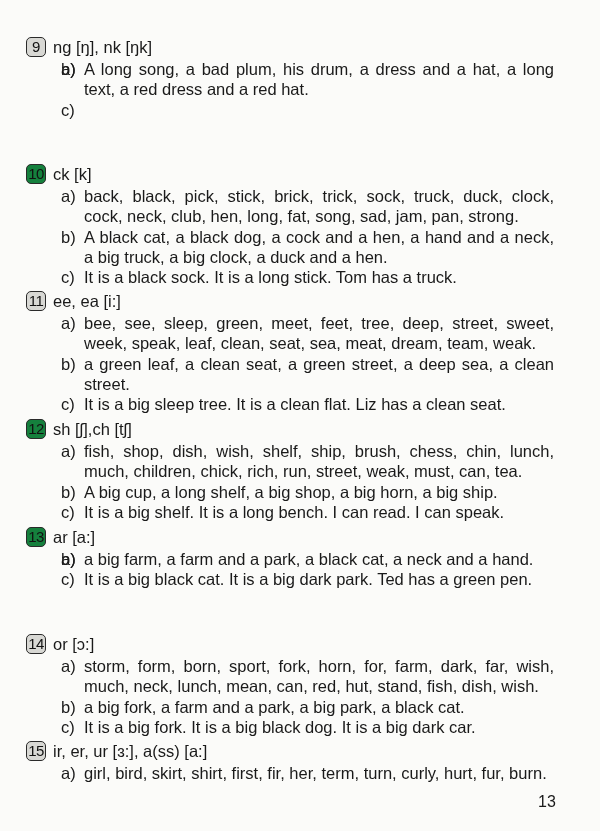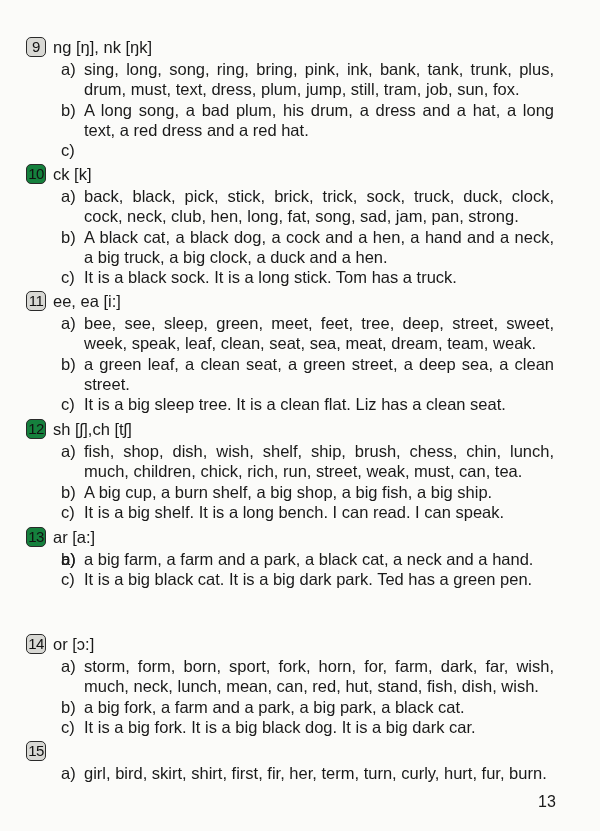--- a/index.html
+++ b/index.html
@@ -98,21 +98,20 @@
 
 <div class="page">
 
   <div class="section" style="height:127px;">
     <div class="section-head">
       <span class="badge shaded">9</span>
       <span class="section-title">ng [ŋ], nk [ŋk]</span>
     </div>
     <div class="item">
       <span class="item-label">a)</span>
-      <span class="item-text justify">sing, long, song, ring, bring, pink, ink, bank, tank, trunk, plus, drum, must, text, dress, plum, jump, still, tram, job, sun, fox.</span>
     </div>
     <div class="item">
       <span class="item-label">b)</span>
       <span class="item-text justify">A long song, a bad plum, his drum, a dress and a hat, a long text, a red dress and a red hat.</span>
     </div>
     <div class="item">
       <span class="item-label">c)</span>
     </div>
   </div>
 
@@ -158,21 +157,21 @@
     <div class="section-head">
       <span class="badge">12</span>
       <span class="section-title">sh [ʃ],ch [tʃ]</span>
     </div>
     <div class="item">
       <span class="item-label">a)</span>
       <span class="item-text justify">fish, shop, dish, wish, shelf, ship, brush, chess, chin, lunch, much, children, chick, rich, run, street, weak, must, can, tea.</span>
     </div>
     <div class="item">
       <span class="item-label">b)</span>
-      <span class="item-text">A big cup, a burn shelf, a big shop, a big fish, a big ship.</span>
+      <span class="item-text">A big cup, a long shelf, a big shop, a big horn, a big ship.</span>
     </div>
     <div class="item">
       <span class="item-label">c)</span>
       <span class="item-text">It is a big shelf. It is a long bench. I can read. I can speak.</span>
     </div>
   </div>
 
   <div class="section" style="height:107px;">
     <div class="section-head">
       <span class="badge">13</span>
@@ -206,20 +205,21 @@
     </div>
     <div class="item">
       <span class="item-label">c)</span>
       <span class="item-text">It is a big fork. It is a big black dog. It is a big dark car.</span>
     </div>
   </div>
 
   <div class="section" style="height:46px;">
     <div class="section-head">
       <span class="badge shaded">15</span>
+      <span class="section-title">ir, er, ur [ɜ:], a(ss) [a:]</span>
     </div>
     <div class="item">
       <span class="item-label">a)</span>
       <span class="item-text" style="width:480px;white-space:nowrap;">girl, bird, skirt, shirt, first, fir, her, term, turn, curly, hurt, fur, burn.</span>
     </div>
   </div>
 
 </div>
 
 <div class="page-number">13</div>

